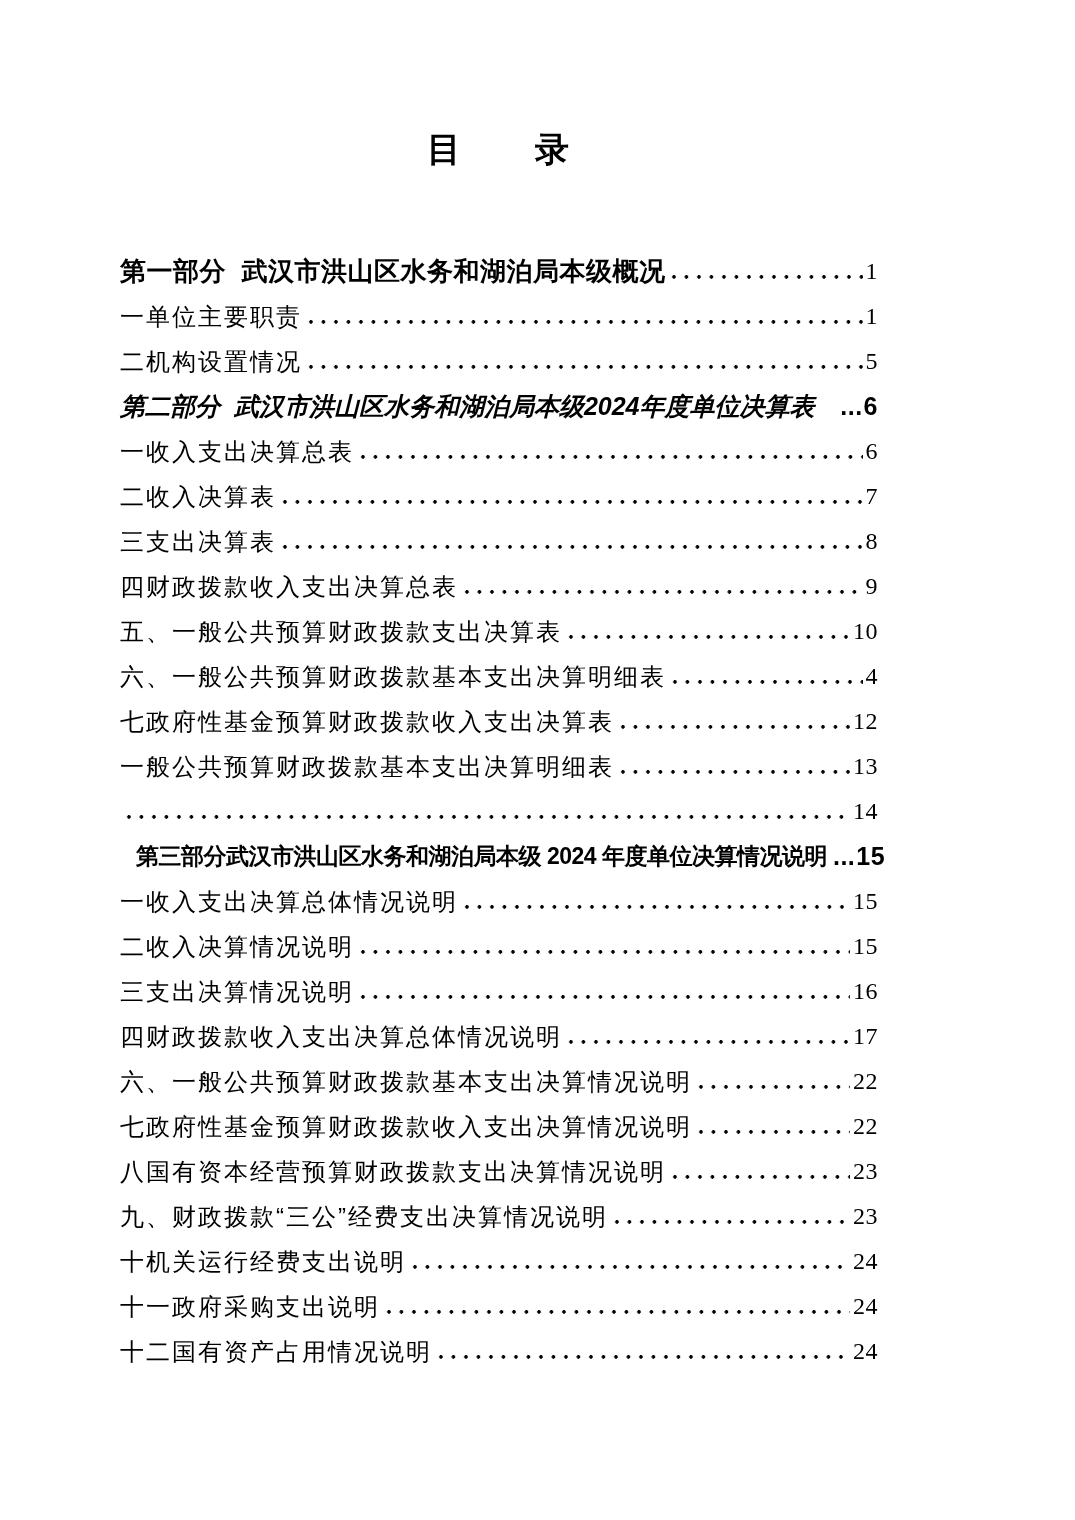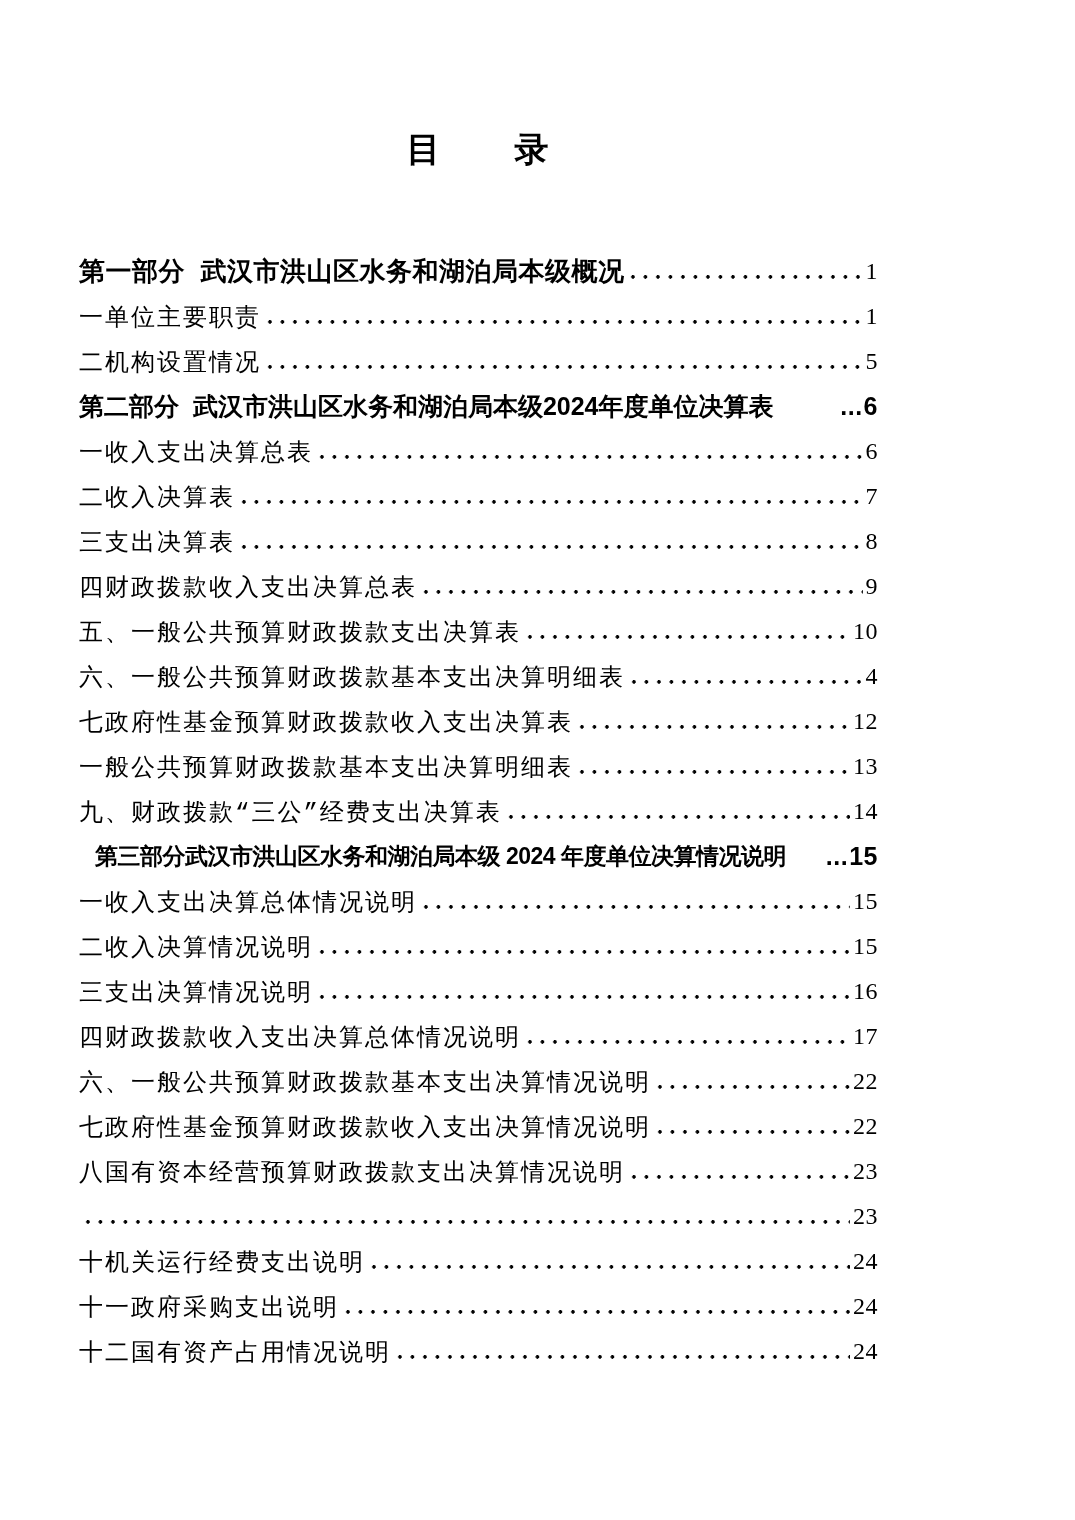--- a/index.html
+++ b/index.html
@@ -11,21 +11,21 @@
     width: 1075px;
     height: 1520px;
     overflow: hidden;
     color: #000;
     font-family: "Liberation Serif", serif;
   }
   .page {
     box-sizing: border-box;
     width: 1045px;
     height: 1520px;
-    padding: 130px 167px 0 79px;
+    padding: 130px 167px 0 120px;
   }
   .doc-title {
     margin: 0 0 79px 0;
     text-align: center;
     font-family: "Liberation Serif", serif;
     font-weight: bold;
     font-size: 34px;
     line-height: 40px;
     letter-spacing: 2px;
     white-space: pre;
@@ -35,32 +35,33 @@
     display: flex;
     align-items: center;
     height: 45px;
     width: 100%;
   }
   .toc-label {
     white-space: pre;
     flex: 0 0 auto;
     font-size: 24px;
     letter-spacing: 2px;
-    font-family: Liberation Mono, monospace;
+    font-family: Liberation Sans, sans-serif;
   }
   .toc-row.part .toc-label {
     font-family: "Liberation Sans", sans-serif;
     font-weight: bold;
     font-size: 26px;
     letter-spacing: 0.5px;
     text-align: center;
   }
   .toc-row.fit2 .toc-label {
     font-size: 25px;
     letter-spacing: 0;
+    font-style: italic;
   }
   .toc-row.fit3 .toc-label {
     font-size: 23px;
     letter-spacing: -0.5px;
     margin-left: 16px;
   }
   .leader {
     flex: 1 1 auto;
     align-self: stretch;
     margin: 0 3px;
@@ -173,21 +174,20 @@
         </span>
       </div>
       <div class="toc-row">
         <span class="toc-label">一般公共预算财政拨款基本支出决算明细表</span>
         <span class="leader"></span>
         <span class="toc-page">
           <span class="num">13</span>
         </span>
       </div>
       <div class="toc-row">
-        <span class="toc-label">九、财政拨款“三公”经费支出决算表</span>
         <span class="leader"></span>
         <span class="toc-page">
           <span class="num">14</span>
         </span>
       </div>
       <div class="toc-row part fit3">
         <span class="toc-label">第三部分武汉市洪山区水务和湖泊局本级 2024 年度单位决算情况说明</span>
         <span class="leader empty"></span>
         <span class="toc-page bold-num">
           <span class="ellipsis-text">...</span>
@@ -237,20 +237,21 @@
         </span>
       </div>
       <div class="toc-row">
         <span class="toc-label">八国有资本经营预算财政拨款支出决算情况说明</span>
         <span class="leader"></span>
         <span class="toc-page">
           <span class="num">23</span>
         </span>
       </div>
       <div class="toc-row">
+        <span class="toc-label">九、财政拨款“三公”经费支出决算情况说明</span>
         <span class="leader"></span>
         <span class="toc-page">
           <span class="num">23</span>
         </span>
       </div>
       <div class="toc-row">
         <span class="toc-label">十机关运行经费支出说明</span>
         <span class="leader"></span>
         <span class="toc-page">
           <span class="num">24</span>

